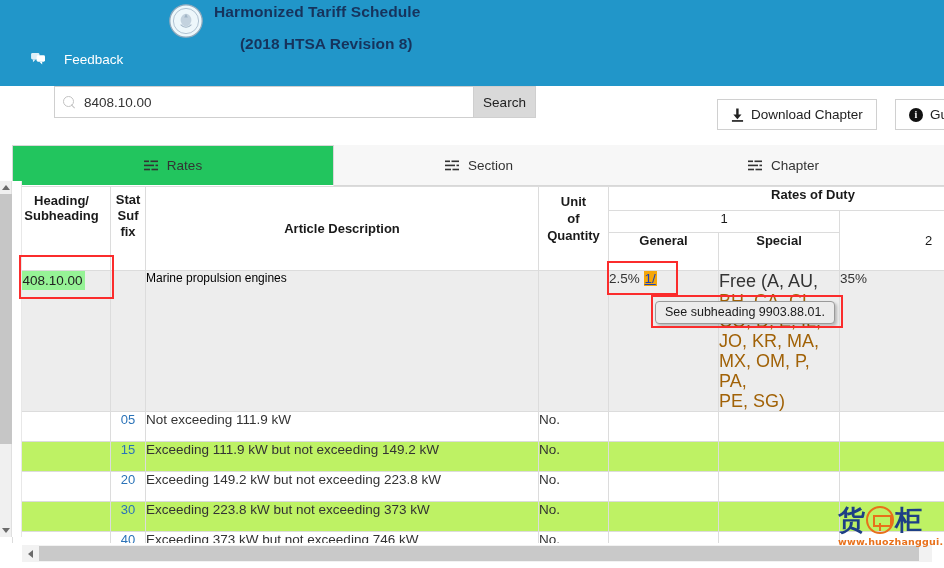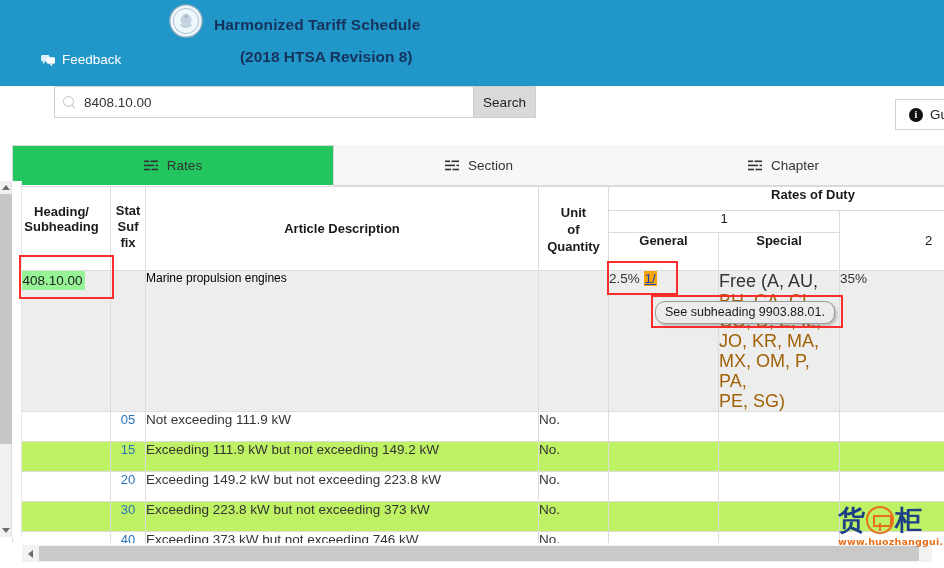--- a/index.html
+++ b/index.html
@@ -19,32 +19,32 @@
     background: #2196c9;
   }
   .title-block {
     position: absolute; left: 168px; top: 0px;
     display: flex; align-items: flex-start;
   }
   .seal {
     width: 36px; height: 36px; margin-top: 3px; margin-right: 10px;
     flex: 0 0 auto;
   }
-  .title-text { padding-top: 15px; }
+  .title-text { padding-top: 2px; }
   .title-line1 {
     font-size: 15.5px; font-weight: bold; color: #16335c;
     line-height: 19px; letter-spacing: .1px;
   }
   .title-line2 {
     font-size: 15.5px; font-weight: bold; color: #16335c;
     line-height: 19px; text-align: center; padding-left: 18px; margin-top: 13px;
   }
   .feedback {
-    position: absolute; left: 41px; top: 52px;
-    display: flex; align-items: flex-end; gap: 6px;
+    position: absolute; left: 31px; top: 52px;
+    display: flex; align-items: flex-start; gap: 18px;
     color: #ffffff; font-size: 13.5px; cursor: pointer;
   }
   .fb-icon { width: 15px; height: 13px; position: relative; display:block; }
 
   
   .toolbar {
     position: absolute; top: 86px; left: 0;
     width: 944px; height: 59px; background: #ffffff;
   }
   .search-wrap {
@@ -139,21 +139,21 @@
     text-align: center; background: #fff;
   }
   .col-heading  { width: 98px; }
   .col-stat     { width: 35px; }
   .col-article  { width: 393px; }
   .col-unit     { width: 70px; }
   .col-general  { width: 110px; }
   .col-special  { width: 121px; }
   .col-rate2    { width: 178px; }
 
-  thead .pad { padding: 6px 4px; margin-top: 11px; }
+  thead .pad { padding: 6px 4px; }
   .hdr-row1 td, .hdr-row1 th { height: 36px; }
 
   
   .main-row td { background: #ededed; height: 128px; }
   .cell-code {
     position: relative; background: #ededed;
     padding: 10px 0 0 14px;
   }
   .blue-stripe {
     position: absolute; left: 3px; top: 0; width: 5px; height: 100%;
@@ -177,21 +177,21 @@
   .sub-row td { height: 30px; }
   .sub-row.alt td { background: #bef264; }
   .c-stat { text-align: center; color: #2b73b8; font-size: 13px; padding-top: 6px; }
   .c-desc { padding: 6px 0 0 40px; font-size: 13.5px; color: #333; }
   .c-unit { padding: 6px 0 0 10px; font-size: 13.5px; color: #333; }
 
   
   .tooltip {
     position: absolute; left: 655px; top: 301px;
     background: #ececec; border: 1px solid #9a9a9a;
-    border-radius: 10px; padding: 3px 9px 4px;
+    border-radius: 4px; padding: 3px 9px 4px;
     font-size: 12.5px; color: #1b1b1b;
     box-shadow: 2px 2px 3px rgba(0,0,0,.22);
     white-space: nowrap; z-index: 40;
   }
 
   
   .redbox {
     position: absolute; border: 2.5px solid #fb2c2c;
     z-index: 50; pointer-events: none;
   }
@@ -299,20 +299,28 @@
 
   <div class="toolbar">
     <div class="search-wrap">
       <div class="search-box">
         <span class="mag"></span>
         <input class="search-input" type="text" value="8408.10.00" style="">
       </div>
       <div class="search-btn">Search</div>
     </div>
 
+    <div class="btn-outline" id="btn-download">
+      <svg class="dl-icon" viewBox="0 0 14 15">
+        <rect x="5.6" y="0.5" width="2.6" height="7.5" fill="#222"></rect>
+        <path d="M2.5 7 L6.9 12 L11.3 7 Z" fill="#222"></path>
+        <rect x="1" y="13" width="12" height="1.8" fill="#222"></rect>
+      </svg>
+      <span>Download Chapter</span>
+    </div>
 
     <div class="btn-outline" id="btn-guide">
       <span class="info-icon">i</span>
       <span>Guide</span>
     </div>
   </div>
 
   <div class="tabs">
     <div class="tab active" id="tab-rates">
       <svg class="list-icon" viewBox="0 0 14 11">

